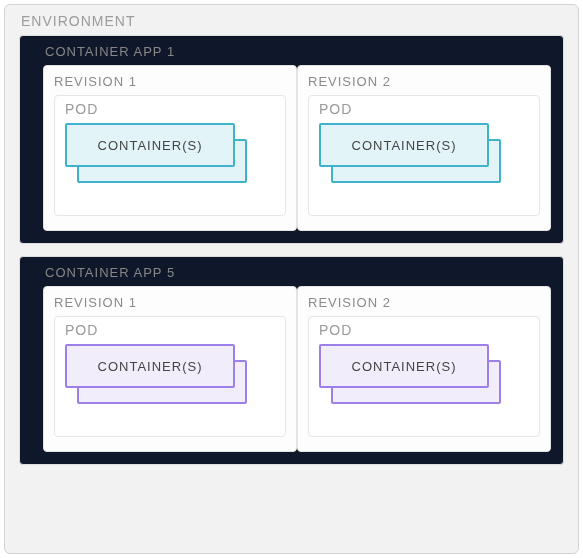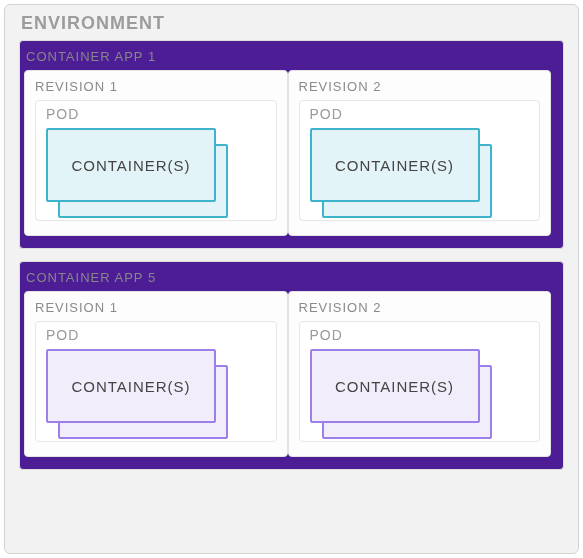--- a/index.html
+++ b/index.html
@@ -17,31 +17,31 @@
   }
   .environment {
     width: 100%;
     height: 100%;
     background: #f2f2f2;
     border: 1px solid #d2d2d2;
     border-radius: 6px;
     padding: 6px 14px 14px 14px;
   }
   .env-label {
-    font-size: 18px;
+    font-size: 14px;
     letter-spacing: 1px;
     color: #9c9c9c;
-    font-weight: 700;
+    font-weight: 400;
     padding: 2px 0 6px 2px;
   }
   .app {
-    background: #4c1d95;
+    background: #0f172a;
     border: 1px solid #dedede;
     border-radius: 4px;
-    padding: 6px 12px 12px 4px;
+    padding: 6px 12px 12px 23px;
     margin-bottom: 12px;
   }
   .app-label {
     font-size: 13px;
     letter-spacing: 1px;
     color: #878787;
     font-weight: 400;
     padding: 2px 0 6px 2px;
   }
   .revisions {
@@ -75,28 +75,28 @@
     font-weight: 400;
     padding: 1px 0 6px 0;
   }
   .containers {
     position: relative;
     height: 76px;
   }
   .container-box {
     position: absolute;
     width: 170px;
-    height: 74px;
+    height: 44px;
     border-width: 2px;
     border-style: solid;
     border-radius: 2px;
     display: flex;
     align-items: center;
     justify-content: center;
-    font-size: 15px;
+    font-size: 13px;
     letter-spacing: 1px;
     color: #444;
     font-weight: 400;
   }
   .container-box.back  { left: 12px; top: 16px; z-index: 1; }
   .container-box.front { left: 0px;  top: 0px;  z-index: 2; }
   .container-box.front span { display: inline; }
 
   .theme-blue .container-box {
     border-color: #3fb3cc;

